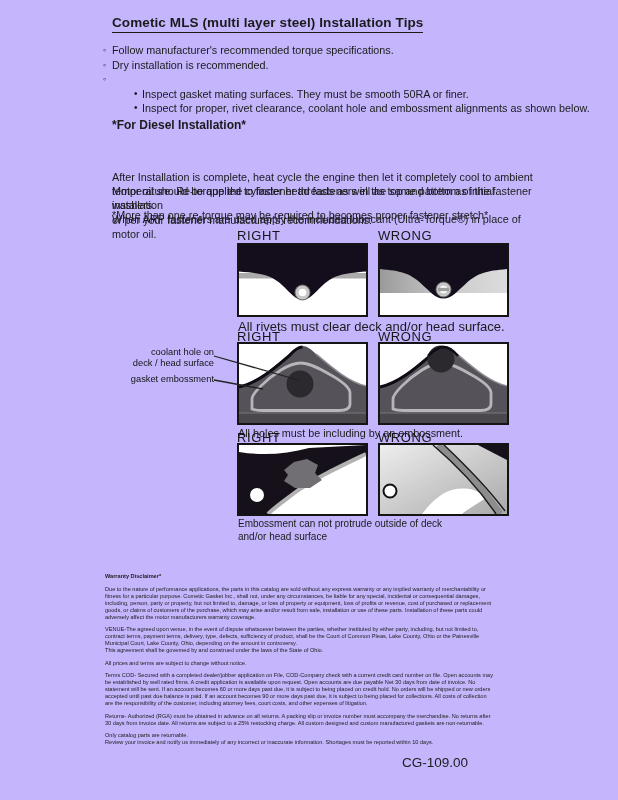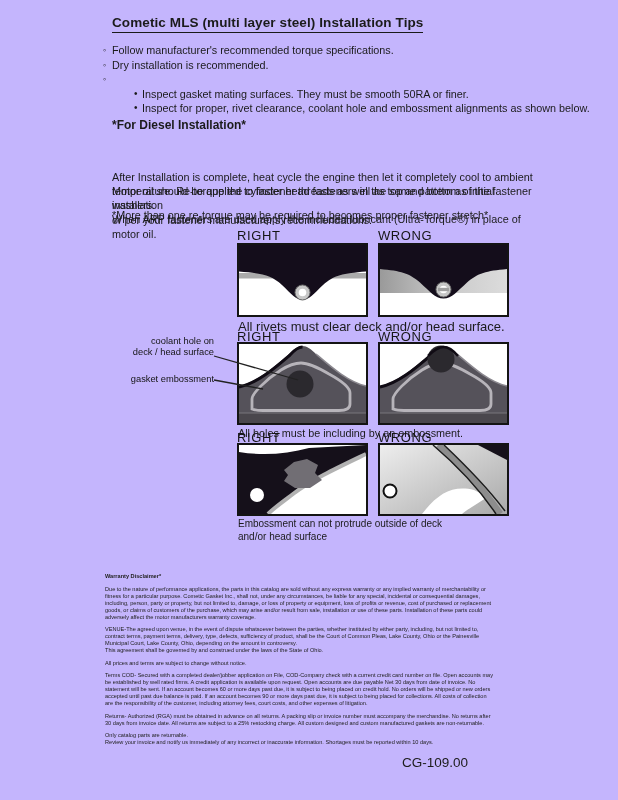--- a/index.html
+++ b/index.html
@@ -33,21 +33,21 @@
   .pnl{width:131px;}
   .pnl svg{display:block;}
 
   #d1-labels{top:228px;}  #d1-panels{top:243px;}
   #d1-caption{left:238px;top:319px;font-size:13px;}
   #d2-labels{top:329px;}  #d2-panels{top:342px;}
   #d2-caption{left:238px;top:427px;font-size:10.8px;}
   #d3-labels{top:430px;}  #d3-panels{top:443px;}
   #d3-caption{left:238px;top:518px;font-size:10px;line-height:12.5px;}
 
-  #coolant-label{left:100px;top:336px;width:114px;text-align:right;font-size:9.3px;line-height:11px;color:#141414;}
+  #coolant-label{left:100px;top:347px;width:114px;text-align:right;font-size:9.3px;line-height:11px;color:#141414;}
   #embossment-label{left:100px;top:374px;width:114px;text-align:right;font-size:9.3px;color:#141414;}
   #leader-lines{left:100px;top:330px;}
 
   #disclaimer{left:105px;top:573px;width:434px;font-size:5.6px;line-height:7px;color:#222;overflow:hidden;}
   #disclaimer .dh{font-weight:bold;margin:0 0 5.5px 0;}
   #disclaimer p{margin:0 0 5.5px 0;}
 
   #footer{left:389px;top:755px;font-size:13.5px;color:#1c1c1c;margin-left:13px;}
 </style>
 </head>

